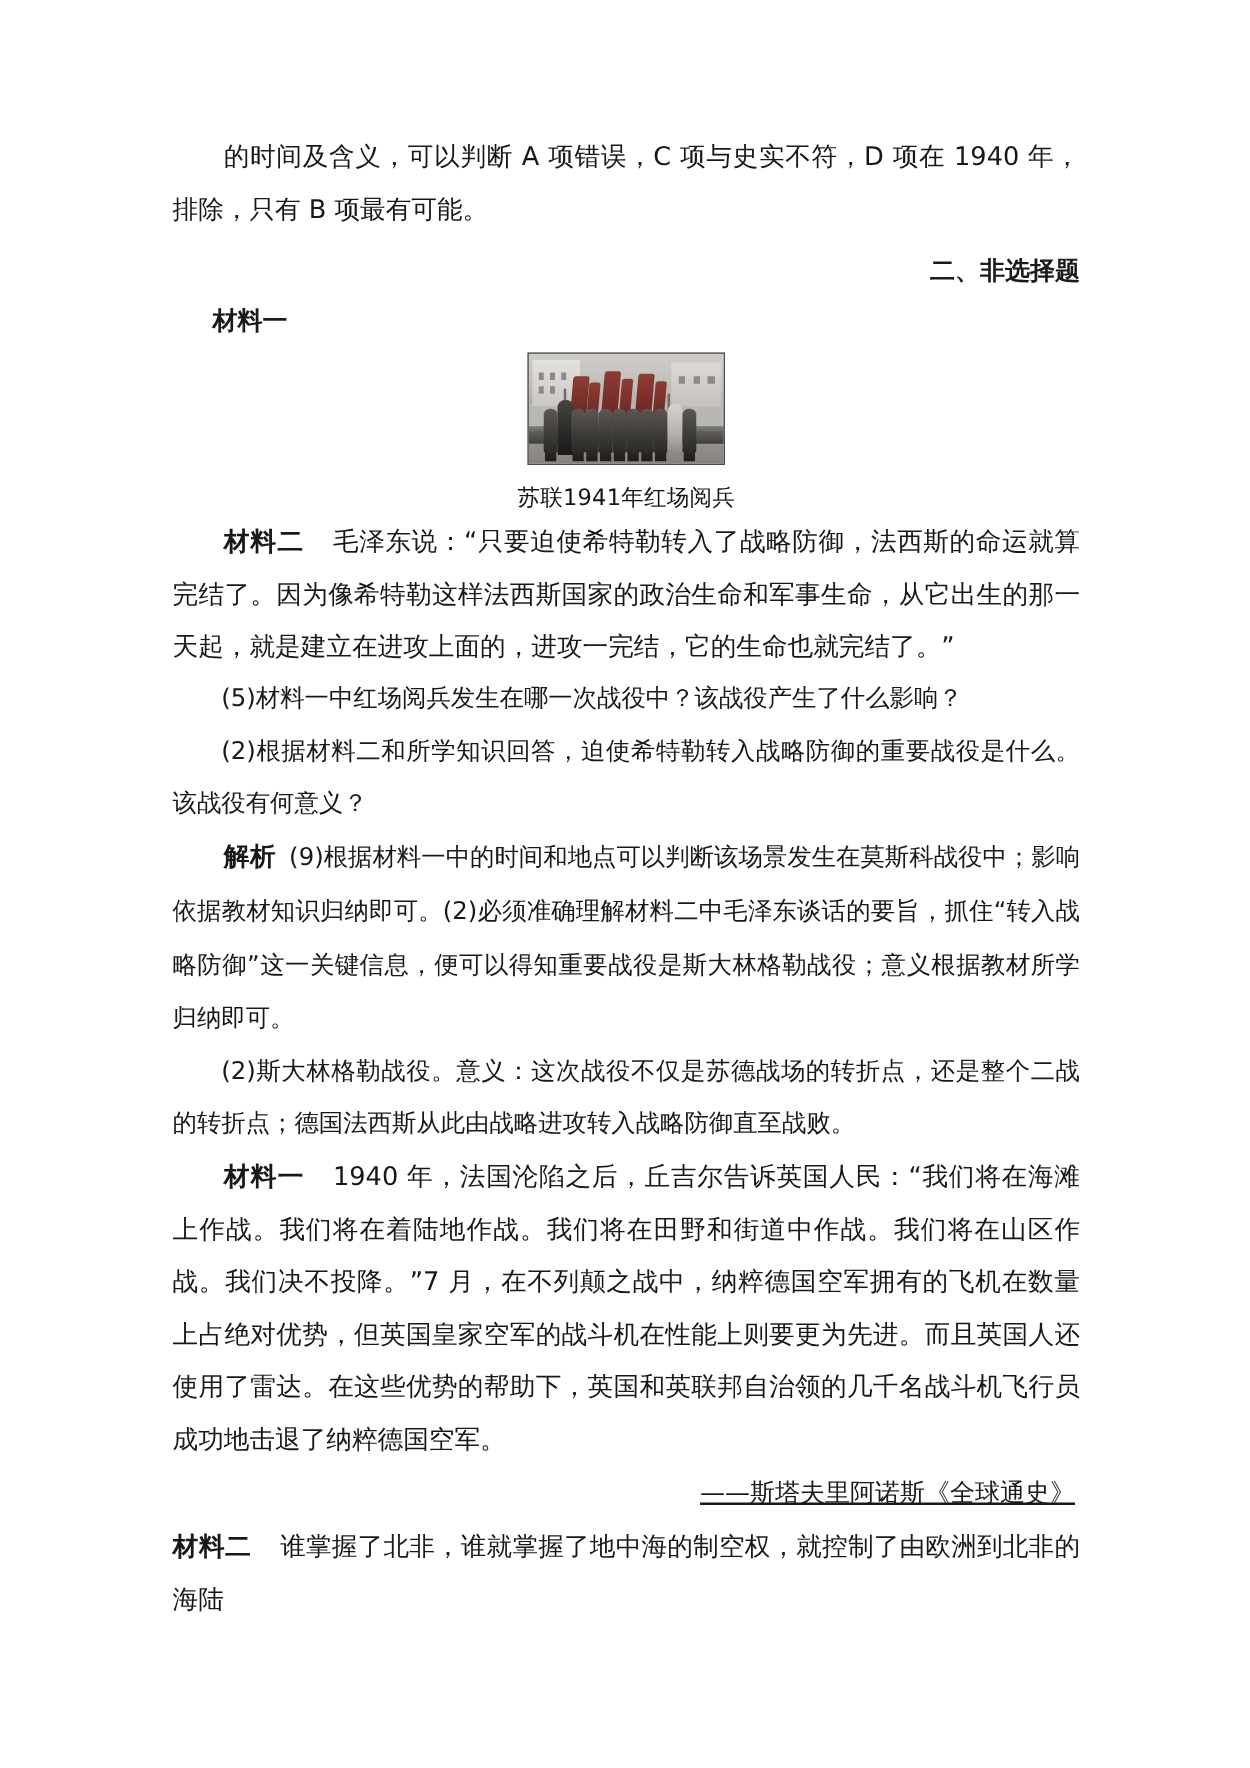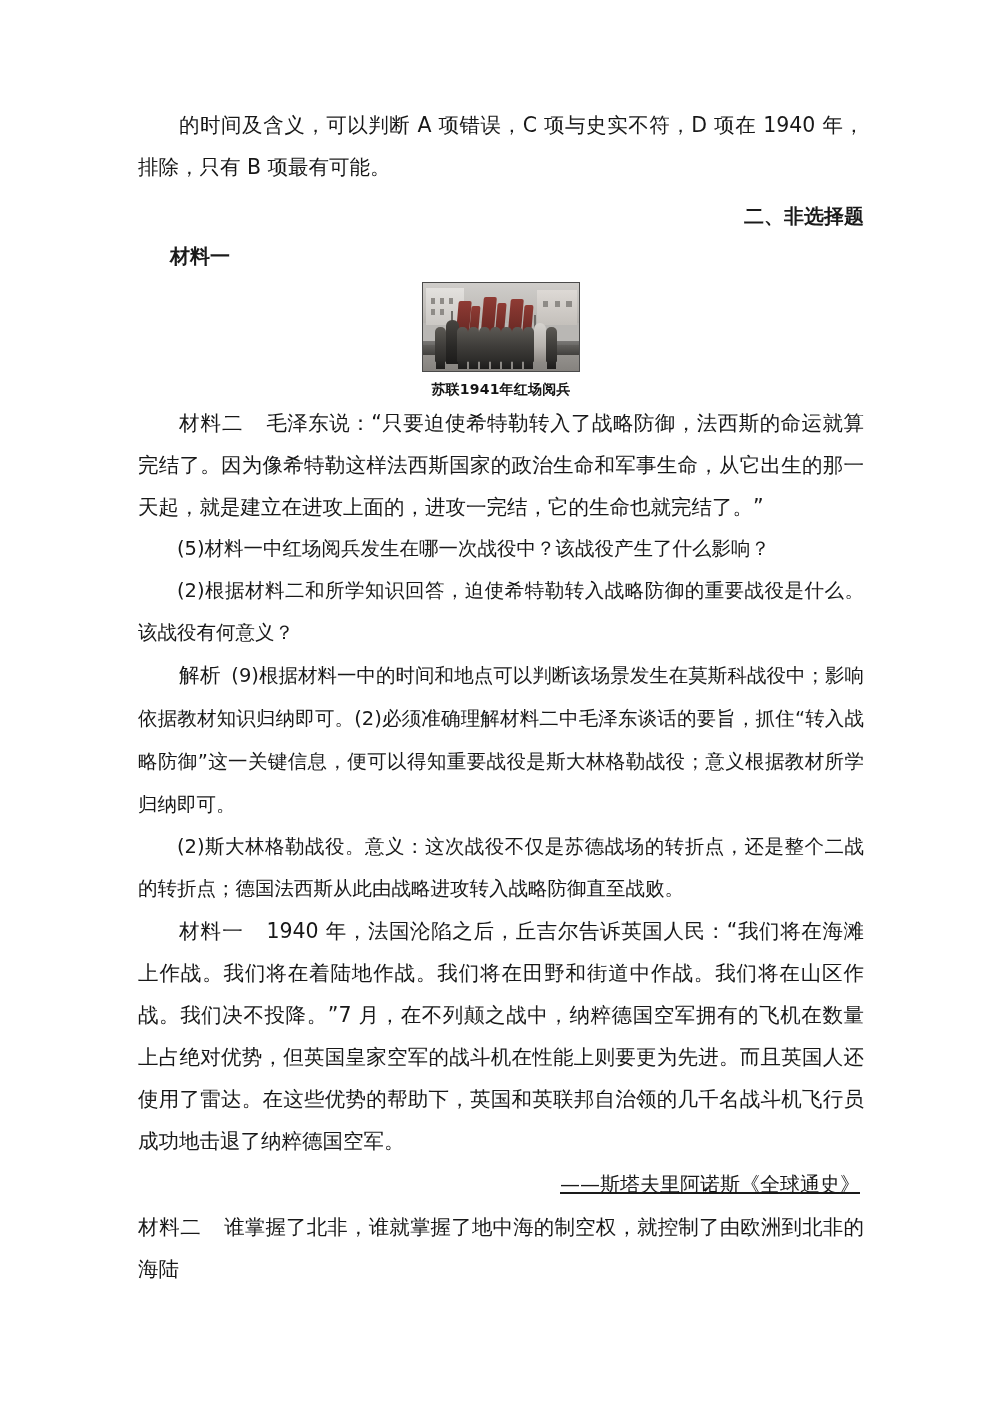--- a/index.html
+++ b/index.html
@@ -44,21 +44,21 @@
   }
   .indent2 { text-indent: 2em; }
   .noindent { text-indent: 0; }
 
   .small-para {
     font-size: 19.5px;
     line-height: 42px;
   }
 
   .label-bold {
-    font-weight: normal;
+    font-weight: bold;
     letter-spacing: 0.5px;
   }
 
   
   .section-heading {
     font-size: 20px;
     line-height: 40px;
     font-weight: bold;
     text-indent: 1.6em;
     margin: 0;
@@ -90,24 +90,24 @@
     padding: 0;
     border: 1px solid #4a4a4a;
     background: #b9b7b4;
     width: 156px;
     height: 88px;
     position: relative;
     overflow: hidden;
     box-sizing: content-box;
   }
   .figcaption {
-    font-size: 14px;
-    font-weight: bold;
+    font-size: 18px;
+    font-weight: normal;
     line-height: 22px;
-    margin-top: 2px;
+    margin-top: 12px;
     color: #141414;
     letter-spacing: 0.2px;
   }
 
   
   .ph-sky {
     position: absolute; left: 0; top: 0; width: 100%; height: 46%;
     background: linear-gradient(180deg, #cfcdca 0%, #c2bfbb 60%, #b4b1ad 100%);
   }
   .ph-bldg-l {

